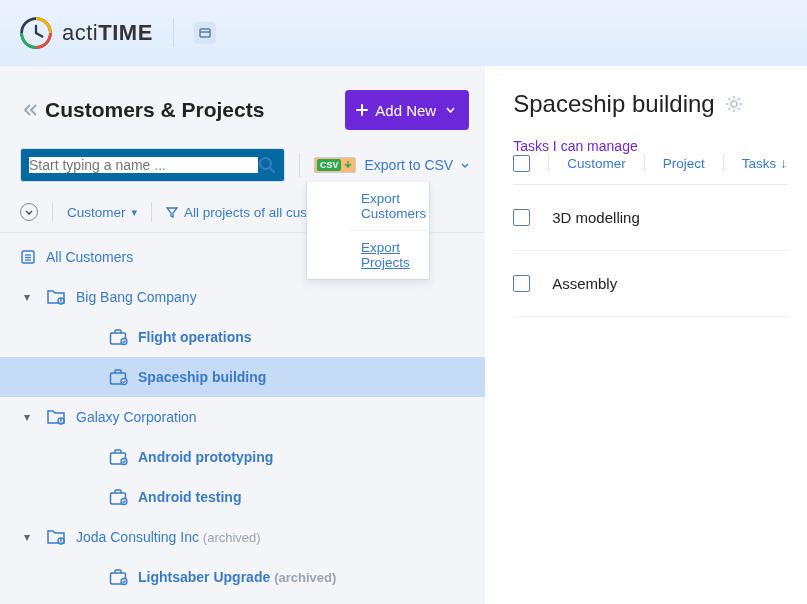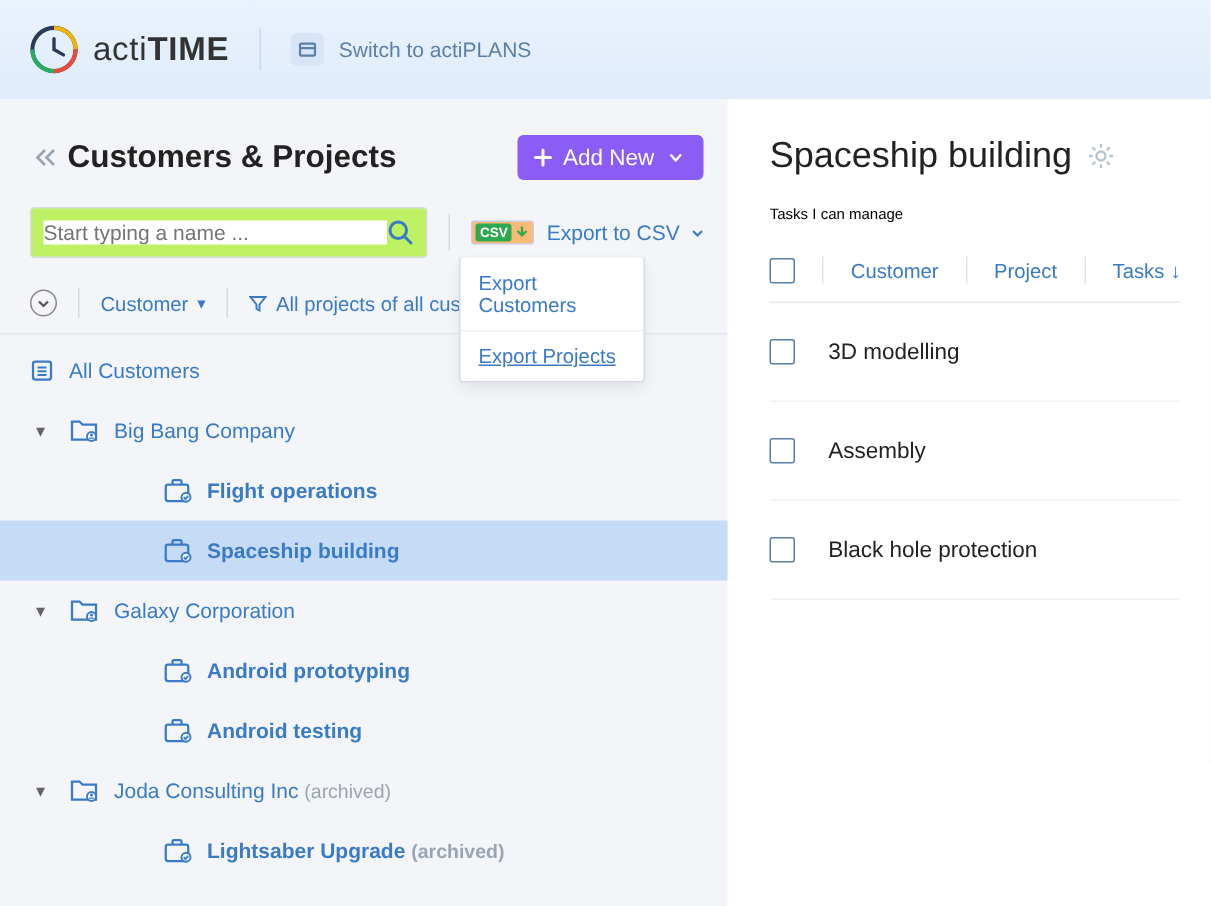--- a/index.html
+++ b/index.html
@@ -17,33 +17,33 @@
   .tt-label { font-size: 12px; color: #334; margin-bottom: 4px; }
   .tt-badge { width: 34px; height: 34px; border-radius: 50%; background: radial-gradient(circle at 30% 30%, #ff7a59, #f04a3a); margin:0 auto; display:flex; align-items:center; justify-content:center; box-shadow: 0 2px 4px rgba(240,74,58,.4); }
 
   .main { display: flex; height: calc(604px - 66px); }
   .left { width: 486px; background: #f3f5f8; padding: 24px 0 0 0; position: relative; }
   .right { flex: 1; background: #fff; padding: 24px 20px 0 28px; }
 
   .left-header { display: flex; align-items: center; justify-content: space-between; padding: 0 16px 0 23px; margin-bottom: 18px; }
   .page-title { font-size: 21px; font-weight: 600; color: #222; display:flex; align-items:center; gap:6px; }
   .collapse-ic { color: #9aa5b1; }
-  .addnew { background: #8b5cf6; color: #fff; border: none; border-radius: 4px; padding: 0 14px 0 10px; height: 30px; font-size: 15px; display:flex; align-items:center; gap:6px; cursor:pointer; }
+  .addnew { background: #6d28d9; color: #fff; border: none; border-radius: 4px; padding: 0 14px 0 10px; height: 40px; font-size: 15px; display:flex; align-items:center; gap:6px; cursor:pointer; }
   .addnew .chev { margin-left:4px; }
 
   .row2 { display:flex; gap:14px; padding: 0 16px 0 20px; align-items:center; margin-bottom:12px; }
-  .search { flex:1; background:#bef264; border:1px solid #d5dbe3; border-radius:3px; height:34px; display:flex; align-items:center; padding:0 8px; }
+  .search { flex:1; background:#0369a1; border:1px solid #d5dbe3; border-radius:3px; height:34px; display:flex; align-items:center; padding:0 8px; }
   .search input { border:none; outline:none; flex:1; font-size:14px; color:#888; }
   .search-ic { color:#3a7bc8; }
   .vdiv2 { width:1px; height:24px; background:#d5dbe3; }
   .export { display:flex; align-items:center; gap:8px; color:#3a7bc8; font-size:14px; cursor:pointer; position:relative; }
   .csv-badge { background:#2fa84f; color:#fff; font-size:9px; font-weight:700; padding:1px 3px; border-radius:2px; }
   .csv-wrap { border:1px solid #ccd; border-radius:2px; padding:1px 2px; display:flex; align-items:center; background:#fdba74; }
 
-  .export-menu { position:absolute; top:25px; left:-8px; background:#fff; border:1px solid #d5dbe3; border-radius:0 0 3px 3px; box-shadow:0 4px 10px rgba(0,0,0,.08); width:124px; z-index:10; border-top:none; }
+  .export-menu { position:absolute; top:25px; left:-8px; background:#fff; border:1px solid #d5dbe3; border-radius:0 0 3px 3px; box-shadow:0 4px 10px rgba(0,0,0,.08); width:124px; z-index:10; border-top:none;padding-left:42px; }
   .export-menu div { padding:9px 12px; color:#3a7bc8; cursor:pointer; font-size:13.5px; }
   .export-menu div + div { border-top:1px solid #eef1f5;text-decoration:underline; }
 
   .filterbar { display:flex; align-items:center; gap:14px; padding:8px 20px 10px 20px; border-bottom:1px solid #e3e8ef; color:#3a7bc8; font-size:13.5px; }
   .circle-toggle { width:18px; height:18px; border:1.5px solid #888; border-radius:50%; display:flex; align-items:center; justify-content:center; cursor:pointer; }
   .fsep { width:1px; height:20px; background:#d5dbe3; }
   .flink { display:flex; align-items:center; gap:6px; cursor:pointer; }
   .fchev { font-size:11px; }
 
   .tree { padding-top:4px; }
@@ -52,21 +52,21 @@
   .trow.cust { color:#3a7bc8; padding-left:24px; }
   .trow.proj { color:#3a7bc8; padding-left:108px;font-weight:bold; }
   .trow.selected { background:#c6dbf5; }
   .trow .arrow { width:12px; color:#666; font-size:12px; }
   .folder-ic, .briefcase-ic { width:20px; height:18px; flex-shrink:0; }
   .archived { color:#9aa5b1; font-size:13px; }
 
   
   .proj-title { font-size:24px; font-weight:400; color:#222; display:flex; align-items:center; gap:10px; margin-bottom:20px; }
   .gear-ic { color:#b9c3d0; }
-  .subtitle { font-size:10px; color:#000000; margin-bottom:22px; }
+  .subtitle { font-size:14px; color:#6d28d9; }
   .thead { display:flex; align-items:center; gap:18px; padding-bottom:12px; border-bottom:1px solid #e6eaf0; font-size:13.5px; }
   .thead .hcol { color:#3a7bc8; cursor:pointer; display:flex; align-items:center; gap:4px; }
   .thead .hsep { width:1px; height:18px; background:#e0e5ec; }
   .chk { width:17px; height:17px; border:1.5px solid #5b7fa6; border-radius:2px; cursor:pointer; flex-shrink:0; }
   .task-row { display:flex; align-items:center; gap:22px; padding:24px 0; border-bottom:1px solid #eef1f5; }
   .task-row .tname { color:#222; font-size:15px; }
 
   svg { display:block; }
 </style>
 </head>
@@ -86,21 +86,20 @@
     <span class="logo-text"><span>acti</span><b>TIME</b></span>
   </div>
   <div class="vdiv"></div>
   <div class="switch-link">
     <span class="switch-ic">
       <svg width="12" height="12" viewBox="0 0 12 12">
           <rect x="1" y="2" width="10" height="8" rx="1" fill="none" stroke="#5b7fa6" stroke-width="1.5"></rect>
           <line x1="1" y1="5" x2="11" y2="5" stroke="#5b7fa6" stroke-width="1.5"></line>
         </svg>
     </span>
-    <span>Switch to actiPLANS</span>
   </div>
 </div>
 
 <div class="main">
 
   <div class="left">
     <div class="left-header">
       <div class="page-title">
         <span class="collapse-ic">
           <svg width="16" height="14" viewBox="0 0 16 14">
@@ -304,19 +303,15 @@
     </div>
     <div id="task-list">
         <div class="task-row">
           <span class="chk"></span>
           <span class="tname">3D modelling</span>
         </div>
         <div class="task-row">
           <span class="chk"></span>
           <span class="tname">Assembly</span>
         </div>
-        <div class="task-row">
-          <span class="chk"></span>
-          <span class="tname">Black hole protection</span>
-        </div>
       </div>
   </div>
 </div>
 
 </body></html>

